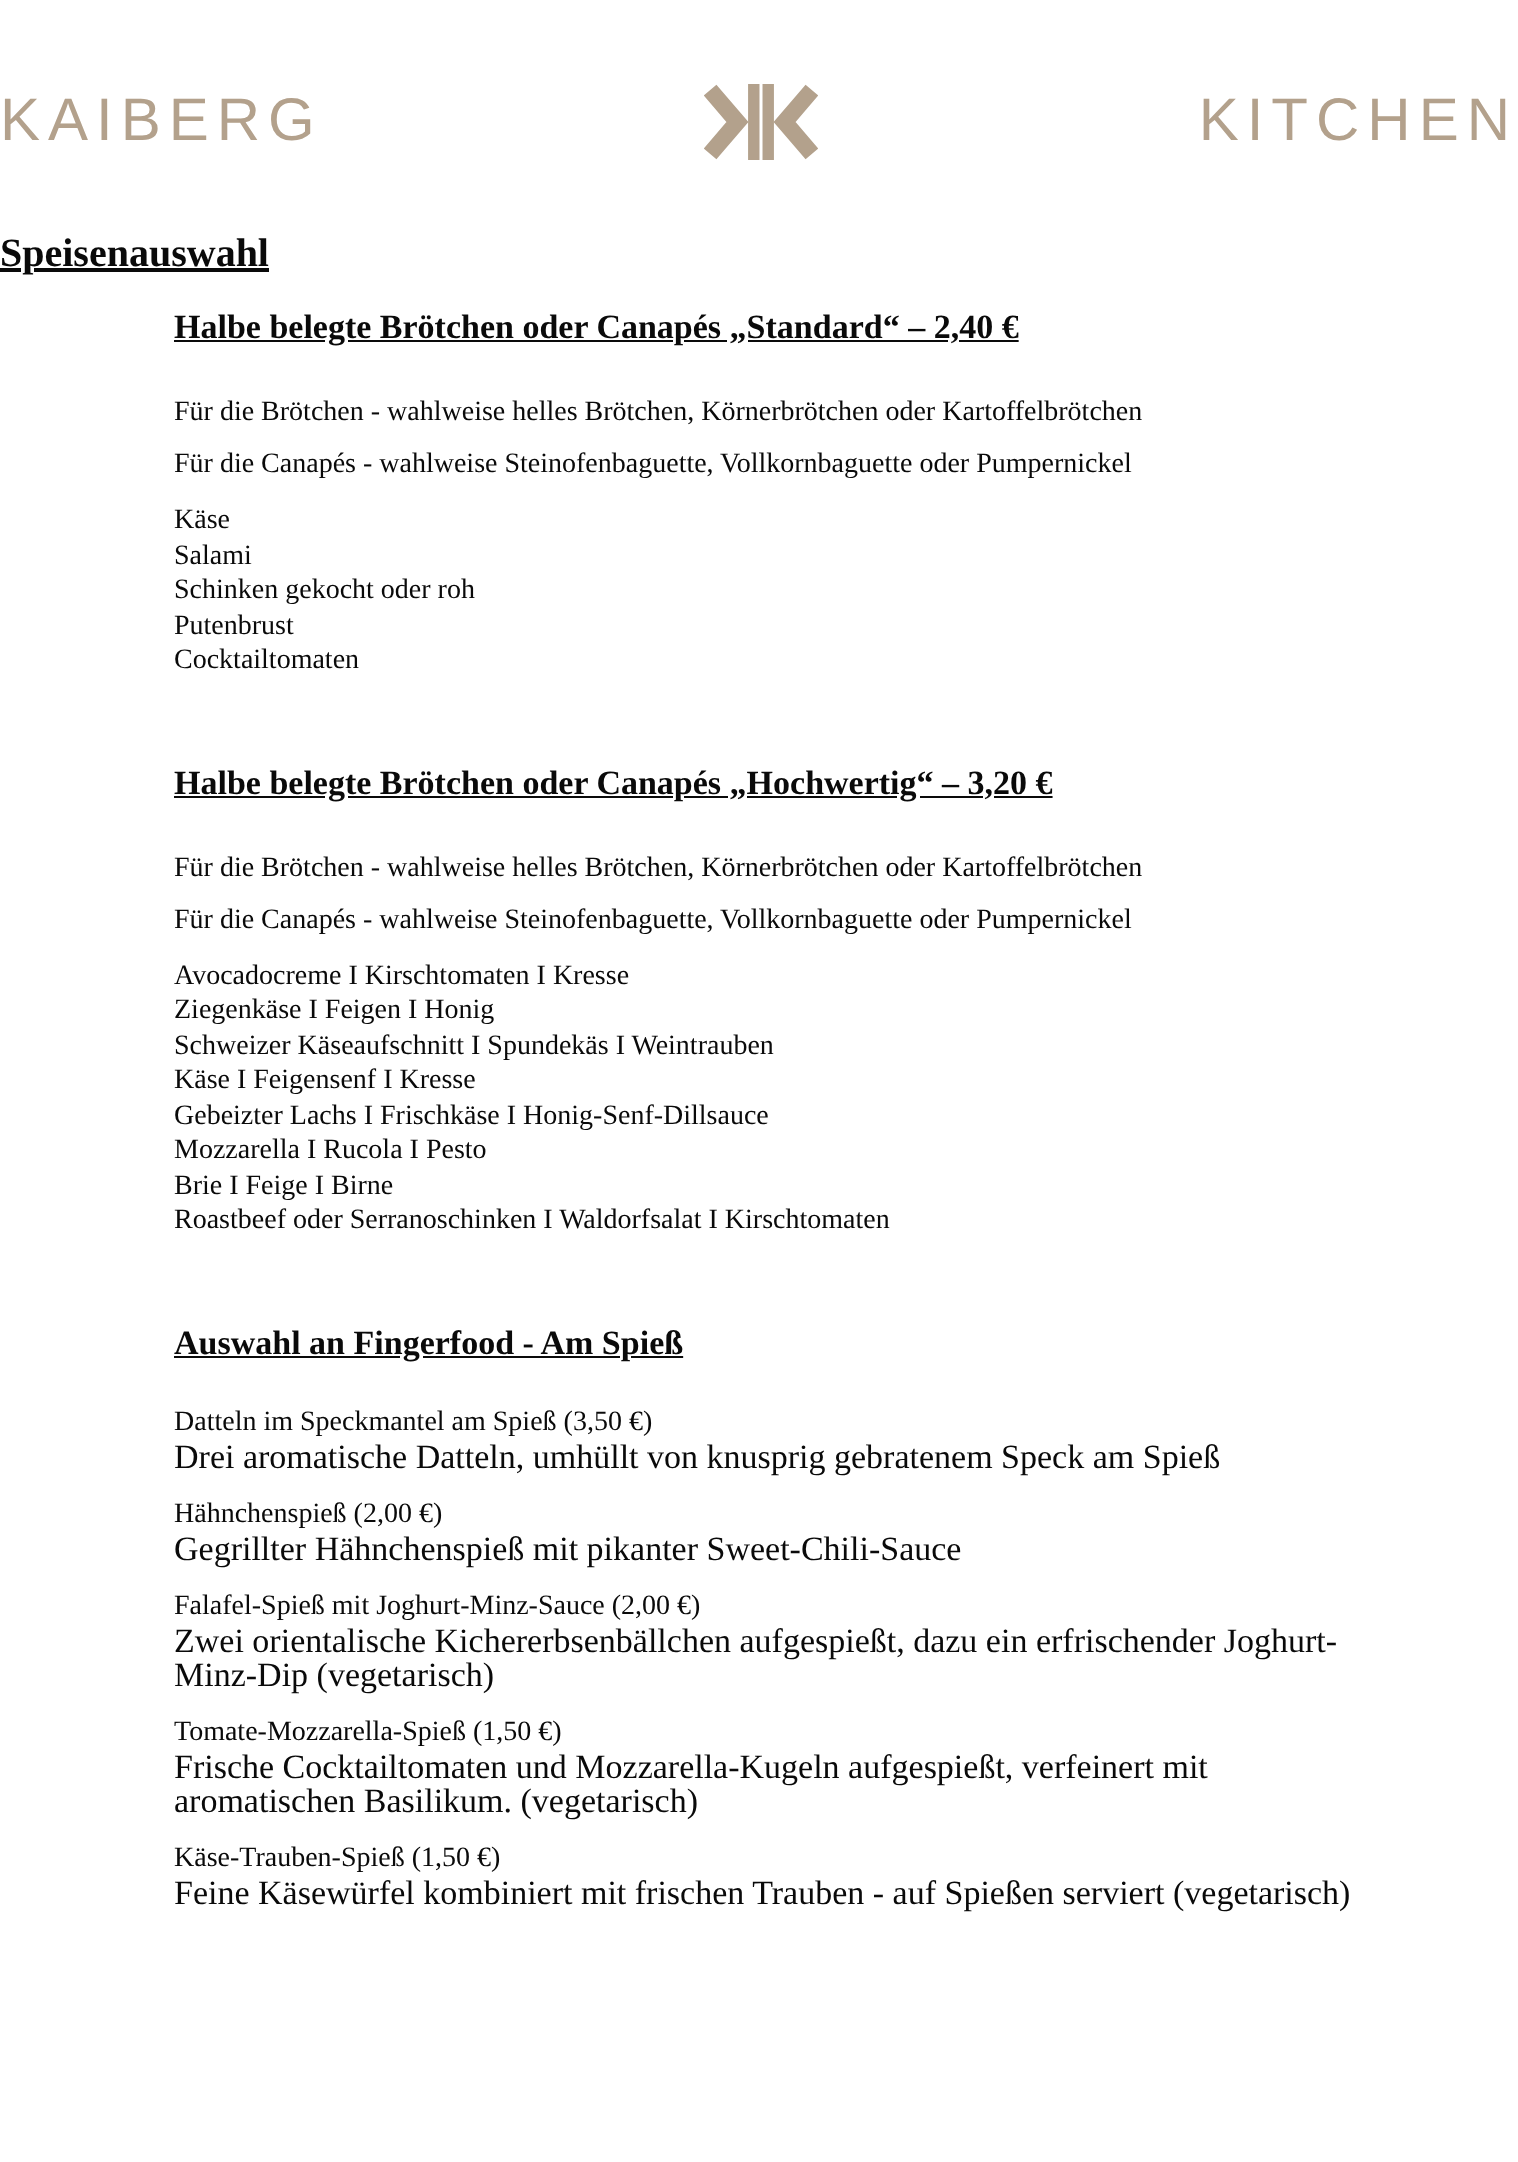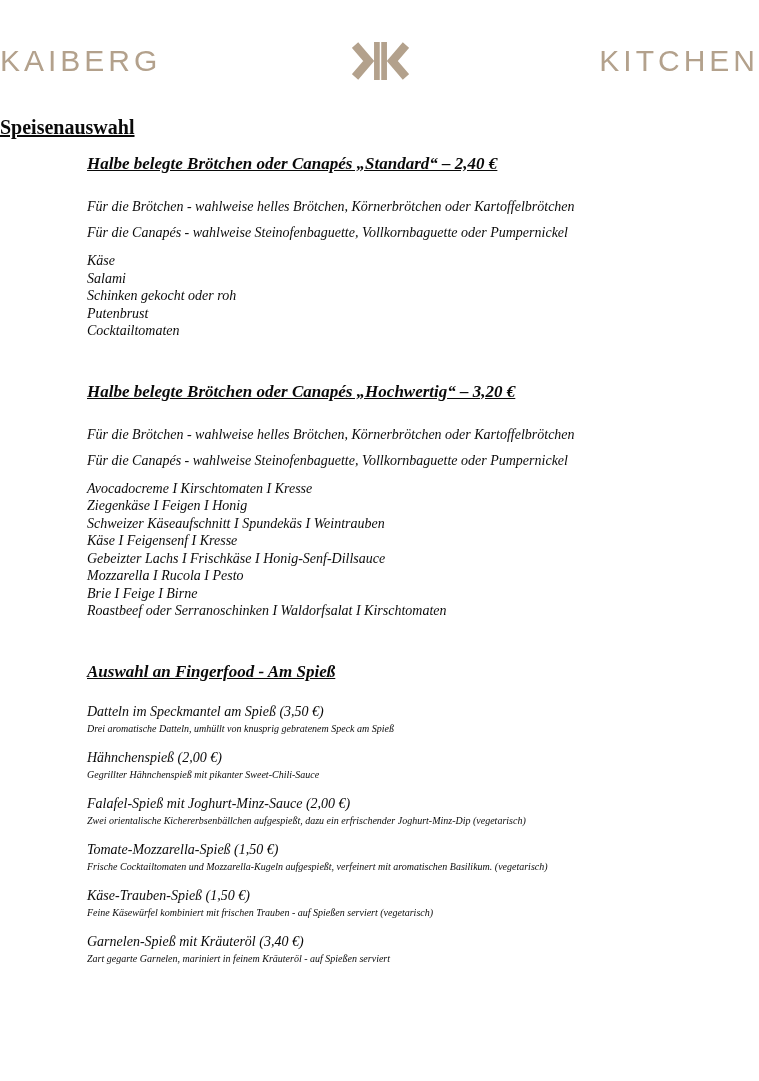--- a/index.html
+++ b/index.html
@@ -41,38 +41,37 @@
     margin-top: 36px;
     font-size: 20px;
     font-weight: bold;
     text-decoration: underline;
   }
   
   .content {
     padding: 0 70px 0 87px;
     font-size: 14px;
     line-height: 17px;
-    font-style: italic;
   }
   .section-heading {
     margin: 42px 0 0 0;
     font-size: 17px;
     line-height: 20px;
     font-weight: bold;
     text-decoration: underline;
   }
   .section:first-of-type .section-heading { margin-top: 15px; }
   .para { margin: 24px 0 0 0; }
   .para + .para { margin-top: 9px; }
   .list { margin-top: 11px; }
   .li { line-height: 17.5px; }
   .dish { margin-top: 12px; }
   .dish:first-of-type { margin-top: 21px; }
   .dish-name { font-size: 14px; line-height: 17px; }
-  .dish-desc { font-size: 10px; line-height: 17px; }
+  .dish-desc { font-size: 17px; line-height: 17px; }
 </style>
 </head>
 <body>
 
 <div class="page">
 
   <div class="logo">
     <span class="logo-word">KAIBERG</span>
     <span class="logo-mark">
       <svg viewBox="0 0 150 100" xmlns="http://www.w3.org/2000/svg" aria-hidden="true">
@@ -138,20 +137,16 @@
         <div class="dish-desc">Zwei orientalische Kichererbsenbällchen aufgespießt, dazu ein erfrischender Joghurt-Minz-Dip (vegetarisch)</div>
       </div>
       <div class="dish">
         <div class="dish-name">Tomate-Mozzarella-Spieß (1,50 €)</div>
         <div class="dish-desc">Frische Cocktailtomaten und Mozzarella-Kugeln aufgespießt, verfeinert mit aromatischen Basilikum. (vegetarisch)</div>
       </div>
       <div class="dish">
         <div class="dish-name">Käse-Trauben-Spieß (1,50 €)</div>
         <div class="dish-desc">Feine Käsewürfel kombiniert mit frischen Trauben - auf Spießen serviert (vegetarisch)</div>
       </div>
-      <div class="dish">
-        <div class="dish-name">Garnelen-Spieß mit Kräuteröl (3,40 €)</div>
-        <div class="dish-desc">Zart gegarte Garnelen, mariniert in feinem Kräuteröl - auf Spießen serviert</div>
-      </div>
     </div>
 
   </div>
 </div>
 
 </body></html>

